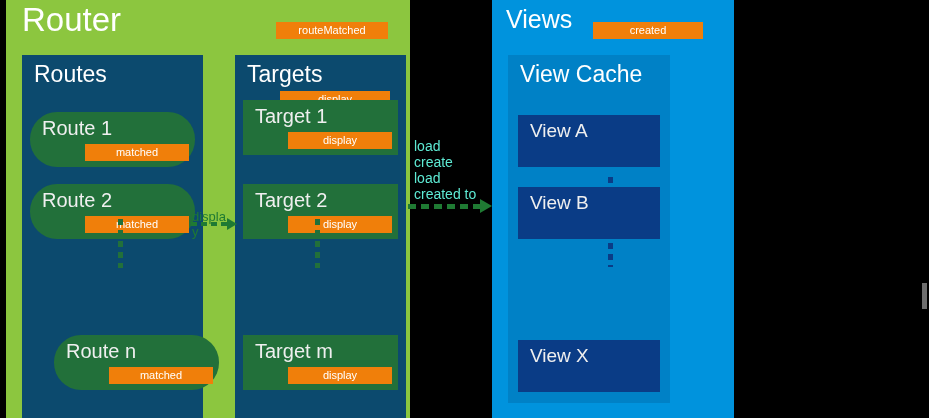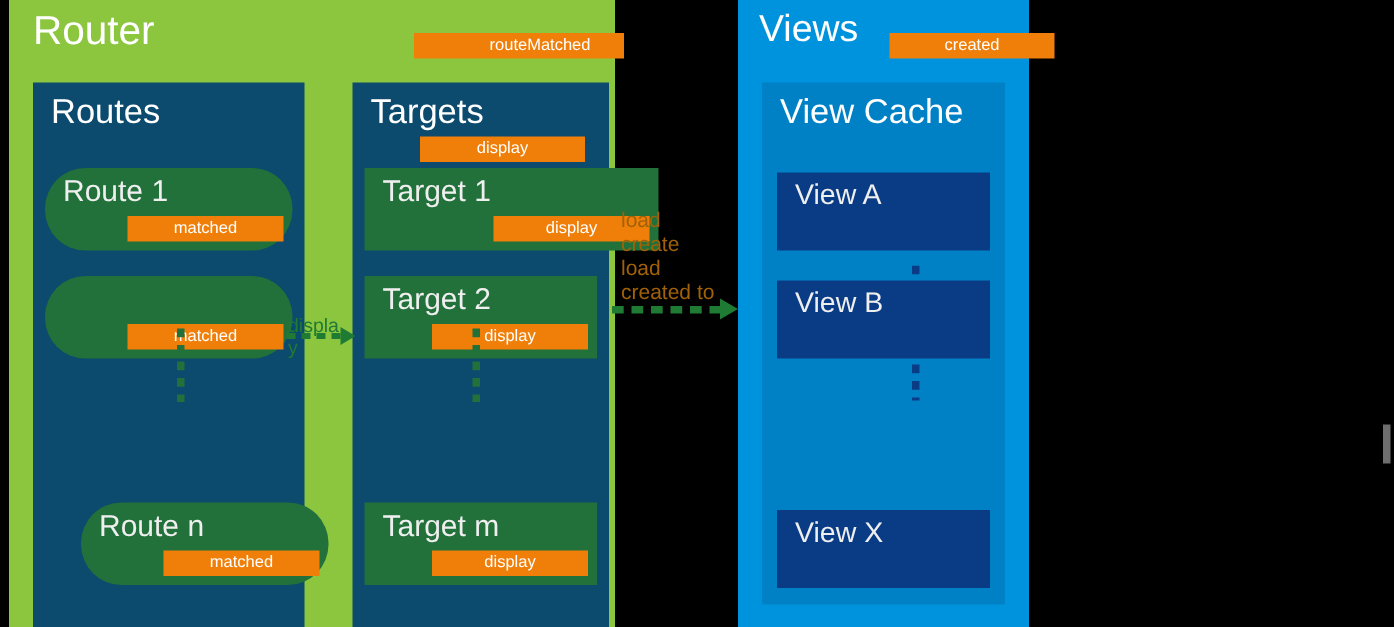--- a/index.html
+++ b/index.html
@@ -12,29 +12,29 @@
   }
   .stage{position:absolute;left:0;top:0;width:929px;height:418px;background:#000;}
 
   
   .router-panel{
     position:absolute;left:6px;top:0;width:404px;height:418px;
     background:#8CC63F;
   }
   .router-title{
     position:absolute;left:16px;top:4px;
-    font-size:27px;color:#FFFFFF;line-height:32px;
+    font-size:33px;color:#FFFFFF;line-height:32px;
     letter-spacing:0px;white-space:nowrap;
   }
   .badge{
     background:#F07F0A;color:#FFFFFF;
     font-size:11px;line-height:17px;height:17px;
     text-align:center;white-space:nowrap;
   }
-  .router-badge{position:absolute;left:270px;top:22px;width:112px;padding-left:28px;}
+  .router-badge{position:absolute;left:270px;top:22px;width:112px;}
 
   
   .col{
     position:absolute;top:55px;height:396px;
     background:#0c4a6e;
   }
   .col-routes{left:16px;width:181px;}
   .col-targets{left:229px;width:171px;}
 
   .col-title{
@@ -51,21 +51,21 @@
   .card-title{
     position:absolute;left:12px;top:4px;
     font-size:20px;color:#EFEFEF;line-height:25px;white-space:nowrap;
   }
   .card-badge{position:absolute;width:104px;right:6px;top:32px;}
 
   .routes-card{left:8px;width:165px;height:55px;border-radius:27px;}
   .targets-card{left:8px;width:155px;height:55px;}
 
   .r1{top:57px;} .r2{top:129px;} .rn{top:280px;margin-left:24px;}
-  .t1{top:57px;padding-left:41px;} .t2{top:129px;} .tm{top:280px;}
+  .t1{top:45px;} .t2{top:129px;} .tm{top:280px;}
 
   
   .dots{
     position:absolute;width:5px;
     background-image:linear-gradient(#22703A 55%, rgba(0,0,0,0) 0%);
     background-size:5px 11px;background-repeat:repeat-y;
   }
   .dots-routes{left:96px;top:131px;height:82px;}
   .dots-targets{left:80px;top:131px;height:82px;}
   .dots-views{left:100px;top:122px;height:90px;background-image:linear-gradient(#0A3C86 55%, rgba(0,0,0,0) 0%);}
@@ -95,28 +95,29 @@
     background-image:linear-gradient(to right,#1F7A33 62%, rgba(0,0,0,0) 0%);
     background-size:13px 5px;background-repeat:repeat-x;
   }
   .arrow2 .head{
     position:absolute;left:72px;top:-1px;width:0;height:0;
     border-top:7px solid transparent;border-bottom:7px solid transparent;
     border-left:12px solid #1F7A33;
   }
   .arrow2-label{
     position:absolute;left:414px;top:138px;width:90px;
-    font-size:14px;color:#a16207;line-height:16px;
+    font-size:14px;color:#5eead4;line-height:16px;
   }
   .arrow2-label span{display:block;white-space:nowrap;}
 
   
   .views-panel{
     position:absolute;left:492px;top:0;width:194px;height:418px;
     background:#0093DD;
+    padding-left:48px;
   }
   .views-title{
     position:absolute;left:14px;top:4px;
     font-size:25px;color:#FFFFFF;line-height:30px;white-space:nowrap;
   }
   .views-badge{position:absolute;left:70px;top:22px;width:110px;margin-left:31px;}
 
   .view-cache{
     position:absolute;left:16px;top:55px;width:162px;height:348px;
     background:#0081C6;
@@ -153,20 +154,21 @@
 
     <div class="col col-routes">
       <div class="col-title">Routes</div>
 
       <div class="card routes-card r1">
         <div class="card-title">Route 1</div>
         <div class="badge card-badge">matched</div>
       </div>
 
       <div class="card routes-card r2">
+        <div class="card-title">Route 2</div>
         <div class="badge card-badge">matched</div>
       </div>
 
       <div class="dots dots-routes"></div>
 
       <div class="card routes-card rn">
         <div class="card-title">Route n</div>
         <div class="badge card-badge">matched</div>
       </div>
     </div>

